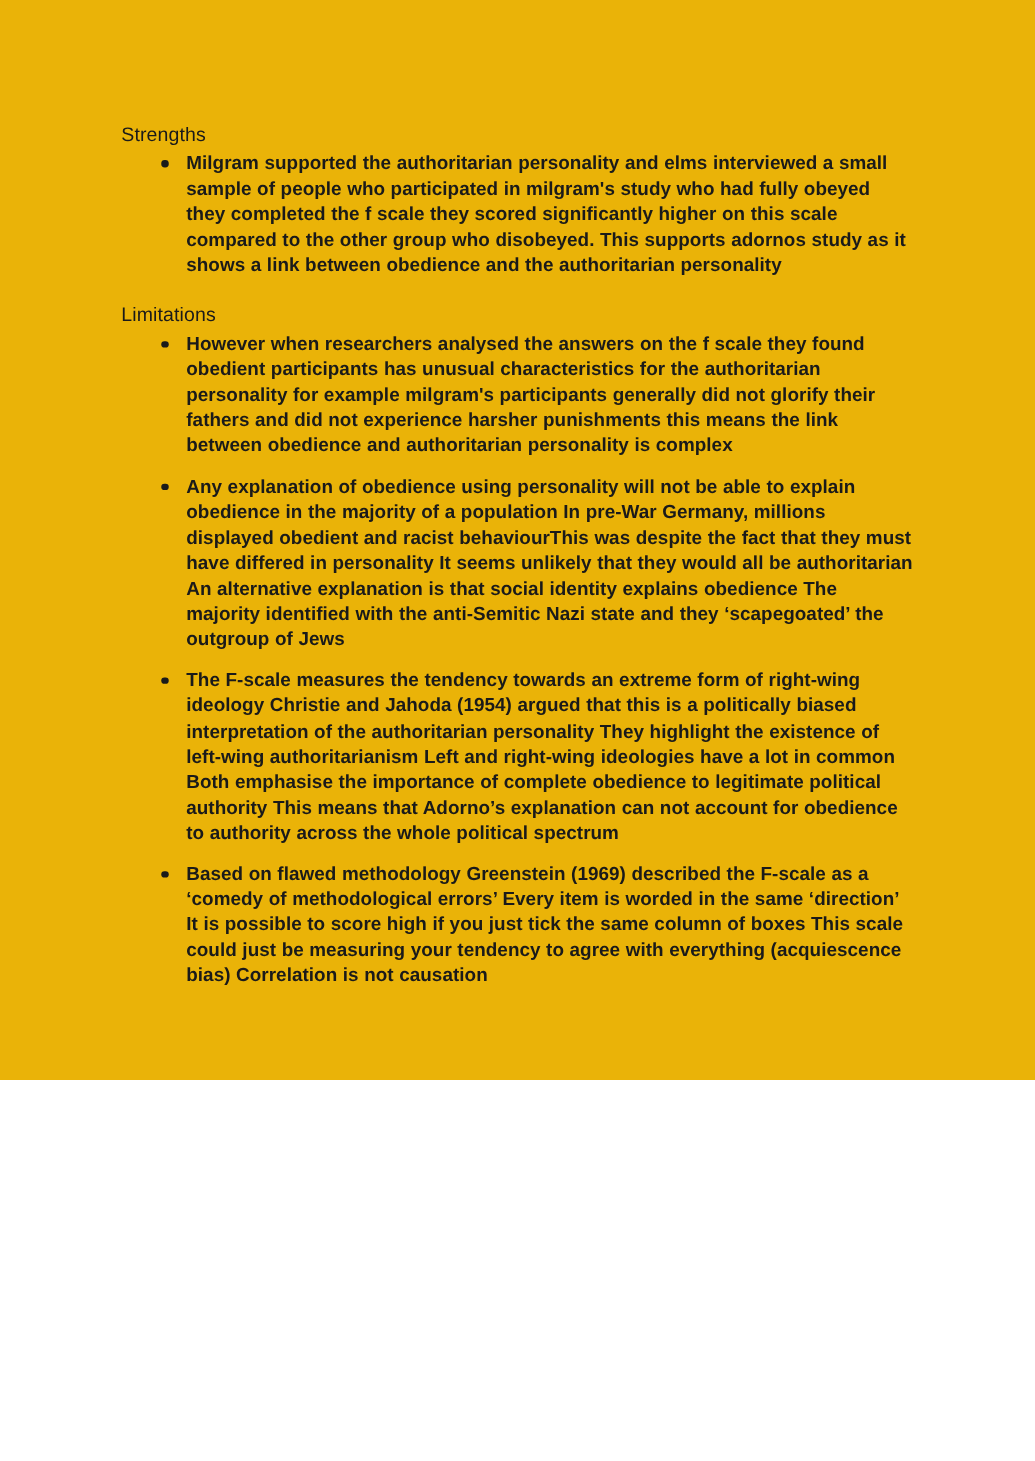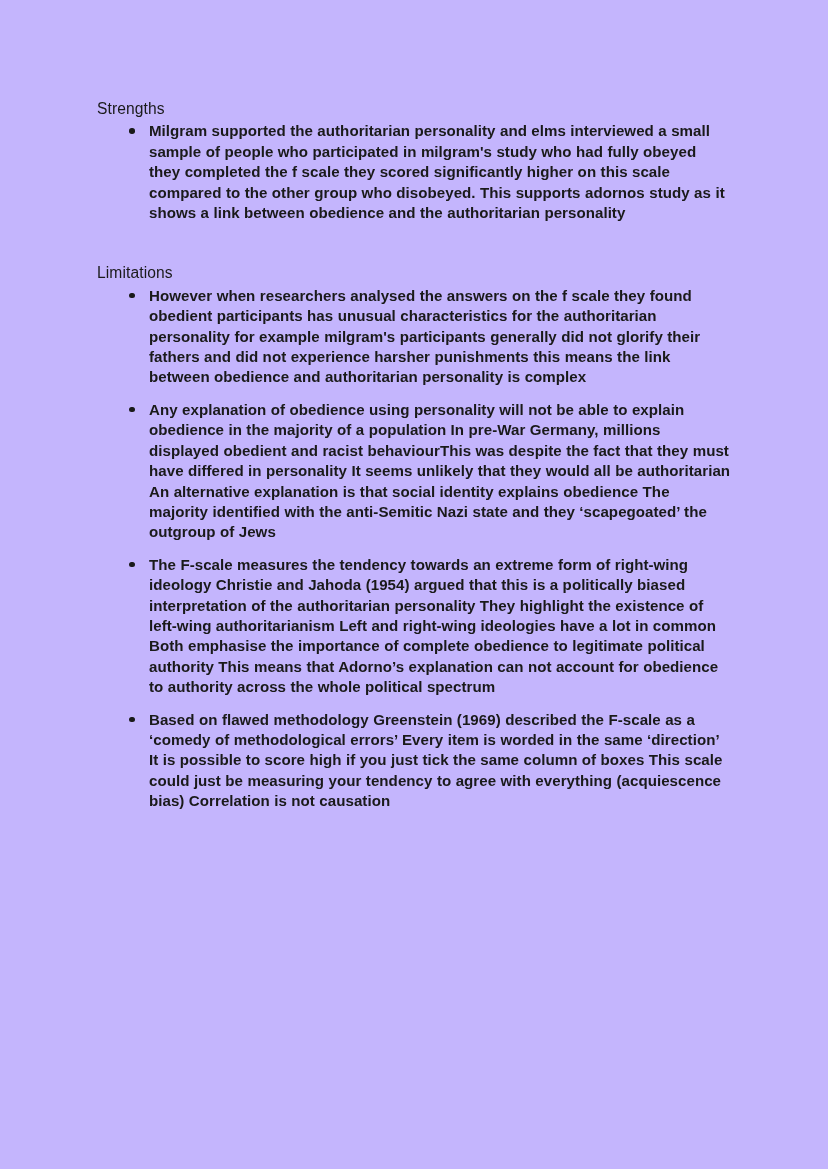--- a/index.html
+++ b/index.html
@@ -12,38 +12,38 @@
     width: 828px;
     height: 1169px;
     font-family: "Liberation Sans", sans-serif;
     color: #1a1a1a;
     -webkit-font-smoothing: antialiased;
   }
 
   .page {
     position: relative;
     width: 828px;
-    height: 1169px;
-    background: #c4b5fd;
+    height: 864px;
+    background: #eab308;
     box-sizing: border-box;
     overflow: hidden;
   }
 
   .content {
     position: absolute;
     left: 97px;
     top: 99px;
     width: 634px;
   }
 
   .section {
     margin: 0;
   }
   .section + .section {
-    margin-top: 40px;
+    margin-top: 20px;
   }
 
   .section-heading {
     font-size: 15.6px;
     line-height: 20.4px;
     font-weight: 400;
     color: #1a1a1a;
     margin: 0 0 2px 0;
     letter-spacing: 0.1px;
   }

